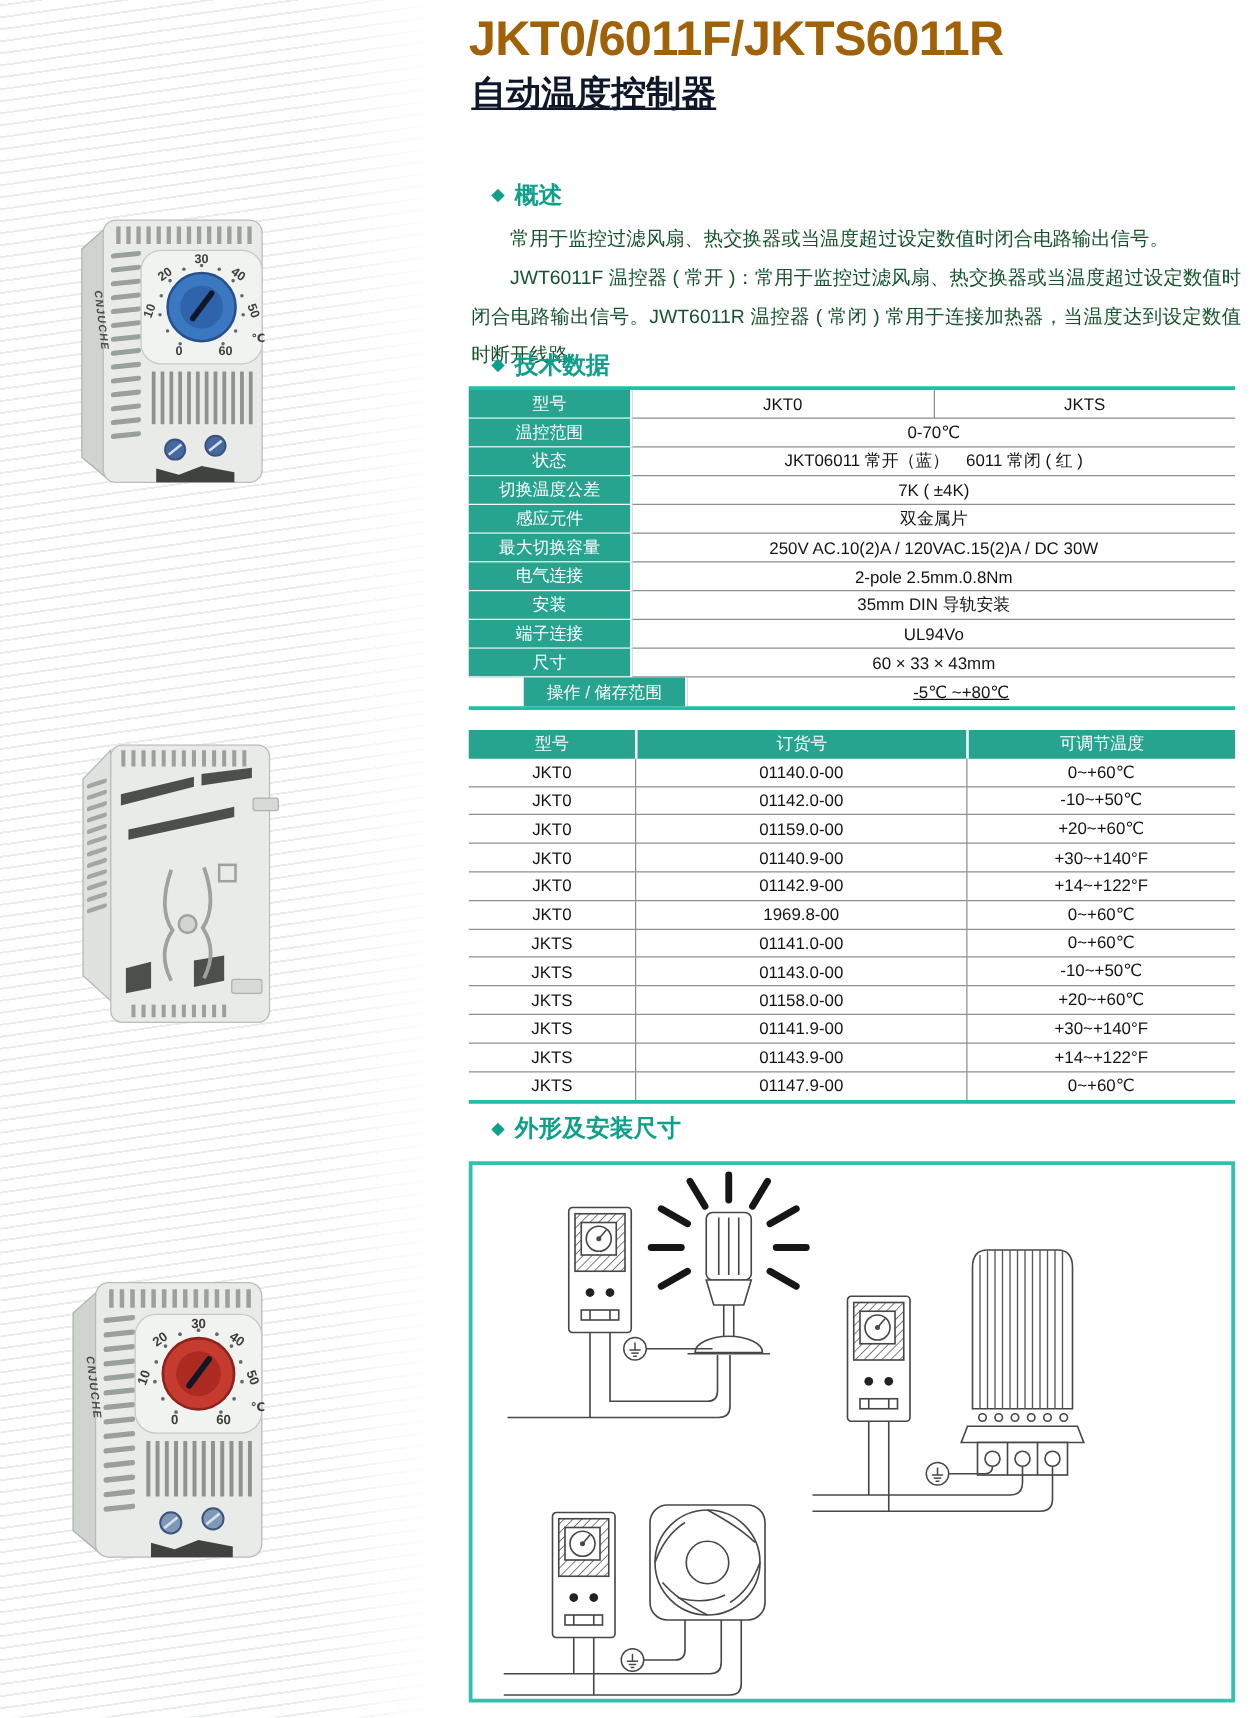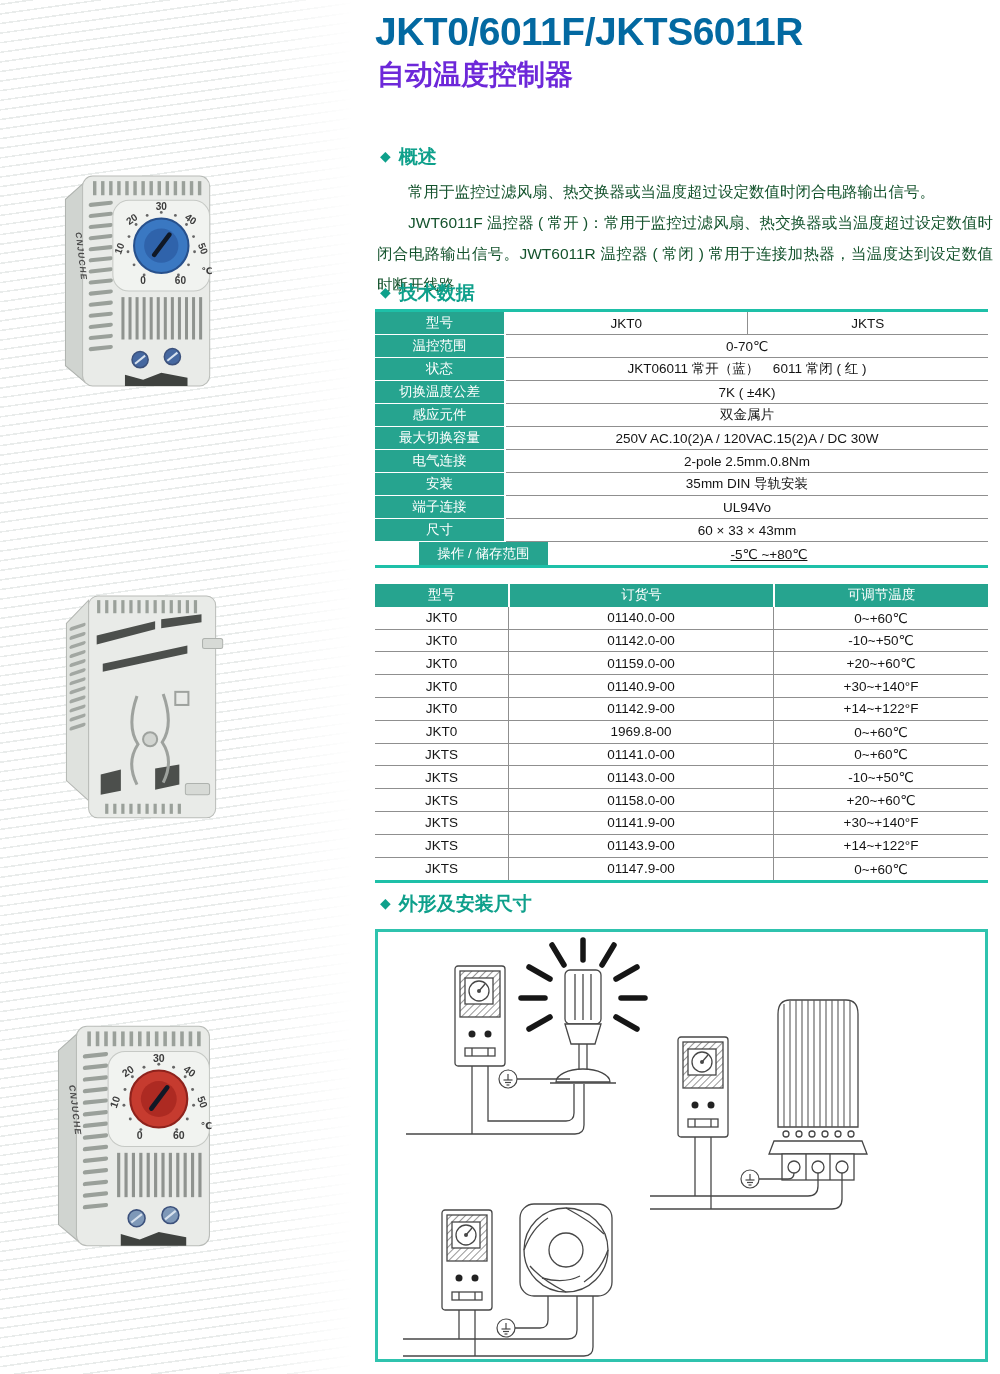--- a/index.html
+++ b/index.html
@@ -15,25 +15,25 @@
   .stripes::after{
     content:"";position:absolute;inset:0;
     background:linear-gradient(90deg,rgba(255,255,255,0) 68%,#ffffff 100%);
   }
   .product{position:absolute;}
   .p1{left:38px;top:166px;width:182px;height:232px;--dial-main:#3a78c2;--dial-inner:#2f63ab;--dial-edge:#27508c;--screw:#4668a0;}
   .p2{left:36px;top:583px;width:202px;height:252px;}
   .p3{left:30px;top:995px;width:190px;height:284px;--dial-main:#c63b2f;--dial-inner:#ad2a22;--dial-edge:#8e221c;--screw:#7e98b8;}
 
   h1.title{position:absolute;left:375px;top:10px;margin:0;font-size:39px;line-height:44px;
-    font-weight:bold;letter-spacing:-0.5px;color:#0369a1;}
+    font-weight:bold;letter-spacing:-0.5px;color:#a16207;}
   h2.subtitle{position:absolute;left:377px;top:58px;margin:0;font-size:28px;line-height:34px;
-    font-weight:bold;color:#6d28d9;}
-
-  .sec{position:absolute;left:380px;color:#0ea08b;font-weight:bold;font-size:19px;line-height:22px;}
+    font-weight:bold;color:#0f172a;text-decoration:underline;}
+
+  .sec{position:absolute;left:393px;color:#0ea08b;font-weight:bold;font-size:19px;line-height:22px;}
   .sec .diam{font-size:14px;margin-right:8px;position:relative;top:-2px;}
   .sec-overview{top:146px;}
   .sec-tech{top:282px;}
   .sec-dims{top:893px;}
 
   .overview{position:absolute;left:377px;top:176px;width:616px;font-size:15.5px;line-height:31px;
     text-align:justify;color:#14532d;}
   .overview p{margin:0;text-indent:2em;}
 
   

